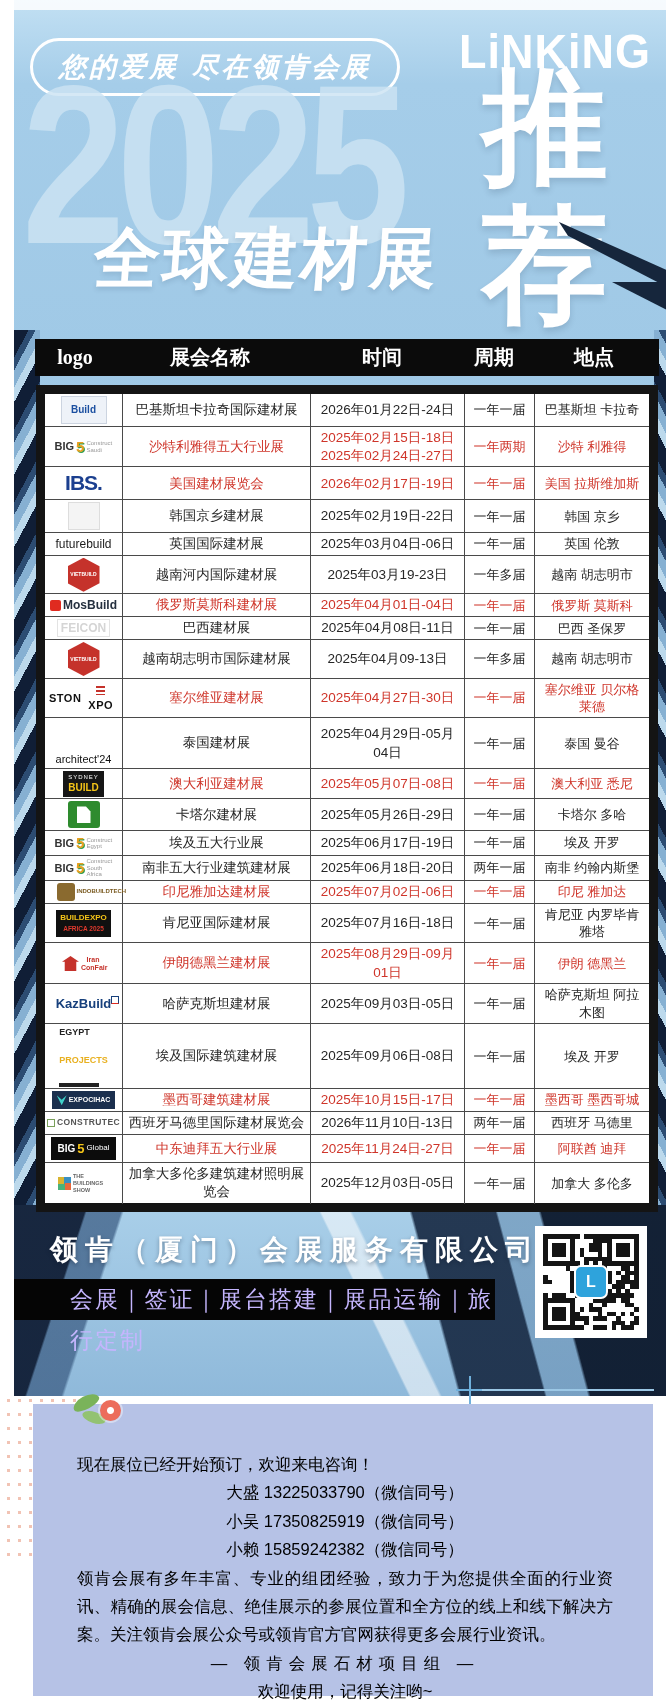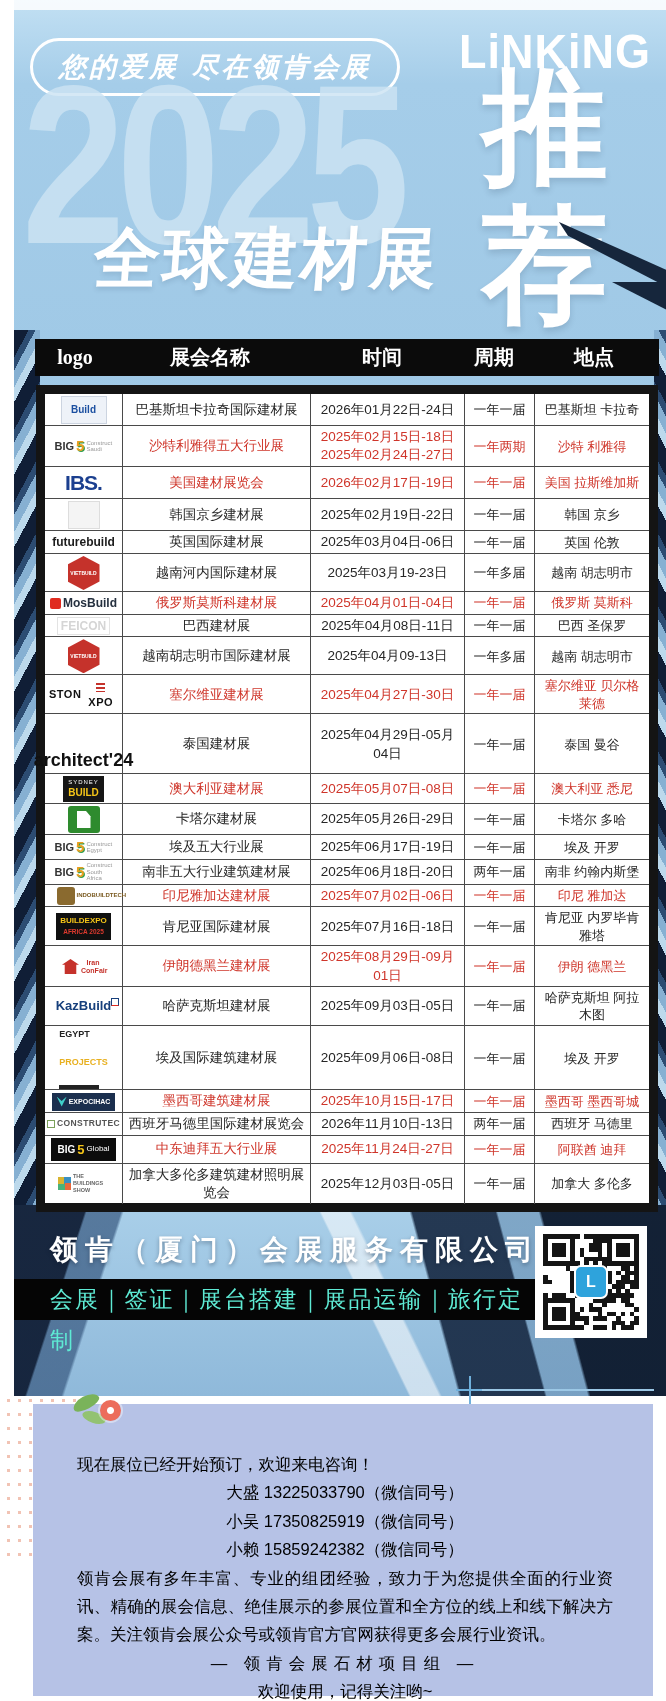--- a/index.html
+++ b/index.html
@@ -60,30 +60,30 @@
   
   .logo{display:flex;align-items:center;justify-content:center;gap:2px;max-width:74px;}
   .logo span{display:block;}
   .lg-pak{width:44px;height:26px;background:#eef2f8;border:1px solid #ccd4e0;flex-direction:column;}
   .lg-pak span{color:#1b4fa0;font-weight:700;font-size:10px;}
   .lg-big5 span:nth-child(1){font-size:11px;font-weight:700;color:#333;}
   .lg-big5 span:nth-child(2){font-size:15px;font-weight:800;color:#e8a020;text-shadow:1px 1px 0 #2e9e4f;}
   .lg-big5 span:nth-child(3){font-size:6px;color:#999;width:26px;text-align:left;line-height:1.1;}
   .lg-ibs span{font-size:21px;font-weight:800;color:#1b3f8f;letter-spacing:-1px;}
   .lg-korea{width:30px;height:26px;border:1px solid #ddd;background:#f4f4f4;}
-  .lg-future span{font-size:12px;font-weight:700;color:#1c1c1c;}
+  .lg-future span{font-size:12px;font-weight:400;color:#1c1c1c;}
   .lg-viet{width:32px;height:34px;background:#c5322b;clip-path:polygon(50% 0,100% 25%,100% 75%,50% 100%,0 75%,0 25%);}
   .lg-viet span{color:#fff;font-size:5px;font-weight:700;}
   .lg-mos::before{content:"";width:11px;height:11px;background:#e02b20;border-radius:2px;}
   .lg-mos span{font-size:12px;font-weight:700;color:#25303f;}
   .lg-feicon span{font-size:12px;font-weight:700;color:#d5d5d5;border:1px solid #e3e3e3;padding:0 3px;}
   .lg-stone span{font-size:11px;font-weight:800;color:#111;letter-spacing:.5px;}
   .lg-stone span:nth-child(2)::before{content:"";display:inline-block;width:9px;height:9px;margin:0 1px -1px 1px;
     background:repeating-linear-gradient(#c5322b 0 2px,transparent 2px 4px);}
-  .lg-arch span{font-size:18px;font-weight:700;color:#111;margin-top:32px;}
+  .lg-arch span{font-size:11px;font-weight:400;color:#111;margin-top:32px;}
   .lg-sydney{flex-direction:column;background:#161616;padding:2px 5px;gap:0;}
   .lg-sydney span:nth-child(1){color:#fff;font-size:6px;letter-spacing:1px;}
   .lg-sydney span:nth-child(2){color:#f5c518;font-size:10px;font-weight:800;}
   .lg-qatar{width:32px;height:27px;background:#2e8b2e;border-radius:3px;}
   .lg-qatar::after{content:"";width:14px;height:17px;background:#fff;clip-path:polygon(0 0,68% 0,100% 30%,100% 100%,0 100%);}
   .lg-indo{flex-direction:row;}
   .lg-indo::before{content:"";width:18px;height:18px;background:#8a6a2f;border-radius:3px;}
   .lg-indo span{font-size:6px;font-weight:700;color:#7a5a20;width:34px;text-align:left;line-height:1.2;}
   .lg-bexpo{flex-direction:column;background:#101010;padding:3px 4px;gap:1px;}
   .lg-bexpo span:nth-child(1){color:#f5c518;font-size:8px;font-weight:800;}
@@ -106,22 +106,22 @@
   .lg-big5g span:nth-child(1){color:#fff;font-size:10px;font-weight:800;}
   .lg-big5g span:nth-child(2){color:#f5c518;font-size:13px;font-weight:800;}
   .lg-big5g span:nth-child(3){color:#fff;font-size:8px;}
   .lg-tbs::before{content:"";width:13px;height:13px;
     background:conic-gradient(#3a8fc0 0 25%,#e6683c 0 50%,#49b27a 0 75%,#d8b430 0);}
   .lg-tbs span{font-size:5.5px;color:#666;width:36px;text-align:left;line-height:1.25;font-weight:700;}
 
   
   .company{position:absolute;left:36px;top:1231px;color:#fff;font-size:28px;font-weight:700;letter-spacing:7px;
     text-shadow:0 2px 4px rgba(10,20,40,.35);}
-  .services-bar{position:absolute;left:0;top:1279px;width:528px;height:41px;background:#050505;color:#5eead4;
-    font-size:23px;letter-spacing:2px;line-height:41px;padding-left:36px;box-sizing:border-box;}
+  .services-bar{position:absolute;left:0;top:1279px;width:481px;height:41px;background:#050505;color:#c4b5fd;
+    font-size:23px;letter-spacing:2px;line-height:41px;padding-left:56px;box-sizing:border-box;}
   .qr{position:absolute;left:521px;top:1226px;width:112px;height:112px;background:#fff;padding:8px;box-sizing:border-box;}
   .qr-grid{width:100%;height:100%;display:grid;grid-template-columns:repeat(21,1fr);grid-template-rows:repeat(21,1fr);}
   .qr-grid i{background:#fff;}
   .qr-grid i.b{background:#141414;}
   .qr-badge{position:absolute;left:50%;top:50%;transform:translate(-50%,-50%);width:30px;height:30px;background:#2ea3dc;
     border:2px solid #fff;border-radius:7px;color:#fff;font-weight:800;font-size:16px;display:flex;align-items:center;justify-content:center;}
 
   
   .dots{position:absolute;left:6px;top:1398px;width:74px;height:168px;
     background-image:radial-gradient(circle at 2.5px 2.5px,rgba(230,146,118,.55) 1.7px,transparent 2px);

